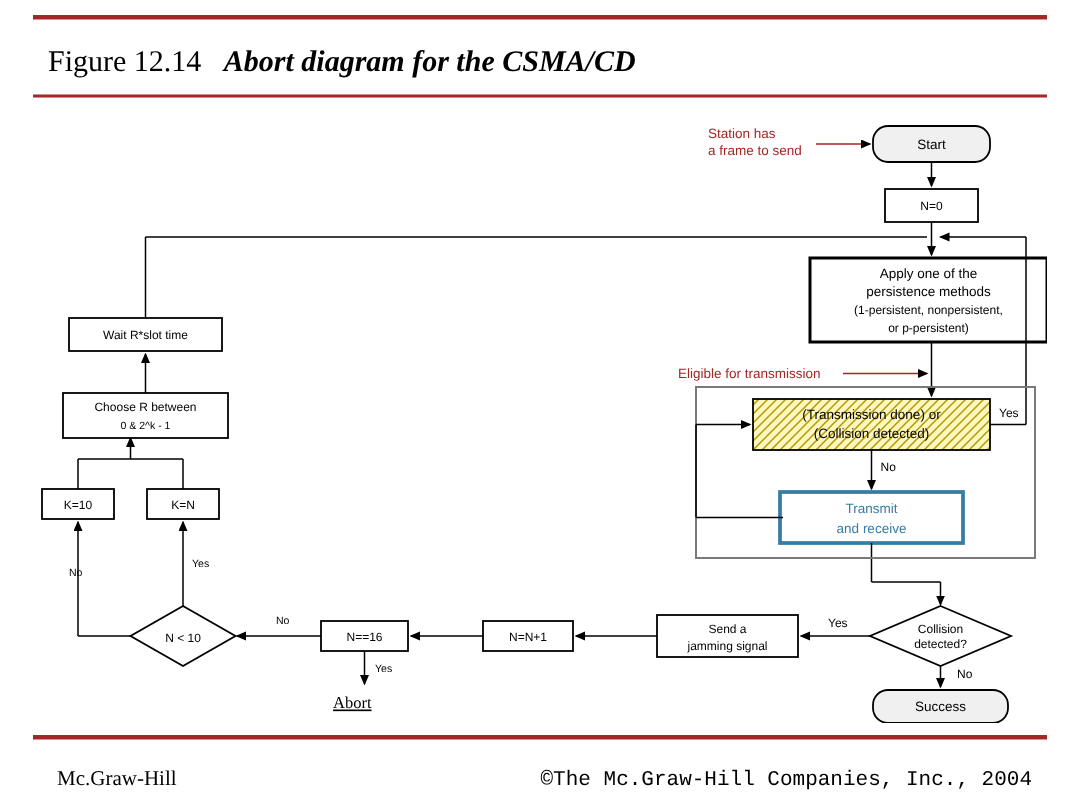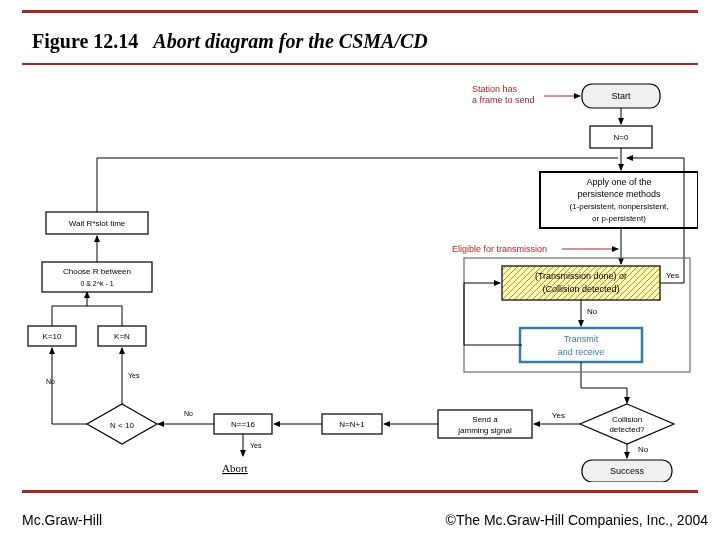--- a/index.html
+++ b/index.html
@@ -1,24 +1,24 @@
 <!DOCTYPE html>
 <html><head>
 <meta charset="utf-8">
 <style>
 *{margin:0;padding:0;box-sizing:border-box}
 body{width:720px;height:540px;background:#fff;font-family:"Times New Roman",serif;position:relative}
 .hr-top{position:absolute;left:22px;top:10px;width:676px;height:3px;background:#a62626}
 .hr-mid{position:absolute;left:22px;top:63px;width:676px;height:2px;background:#a62626}
 .hr-bot{position:absolute;left:22px;top:490px;width:676px;height:3px;background:#a62626}
 .title{position:absolute;left:32px;top:30px;font-size:20px}
-.title .fig{font-weight:bold}
+.title .fig{font-weight:normal}
 .title .cap{font-style:italic;font-weight:bold}
-.footer-left{position:absolute;left:22px;top:512px;font-size:14px;font-family:Liberation Sans, sans-serif}
-.footer-right{position:absolute;right:12px;top:512px;font-size:14px;font-family:Liberation Sans, sans-serif}
+.footer-left{position:absolute;left:38px;top:512px;font-size:14px;font-family:Liberation Serif, serif}
+.footer-right{position:absolute;right:32px;top:512px;font-size:14px;font-family:Liberation Mono, monospace}
 svg.diagram{position:absolute;left:22px;top:78px;width:676px;height:404px}
 svg text{font-family:Arial,sans-serif}
 .box{fill:#fff;stroke:#000;stroke-width:1.2}
 .pill{fill:#f0f0f0;stroke:#000;stroke-width:1.2}
 .hatch{fill:url(#hatchp);stroke:#000;stroke-width:1.2}
 .dia{fill:#fff;stroke:#000;stroke-width:1.2}
 .thickbox{fill:#fff;stroke:#000;stroke-width:2}
 .thickboxb{fill:#fff;stroke:#377da3;stroke-width:2.5}
 .lbl{font-size:9px}
 .lbl-sm{font-size:8px}

